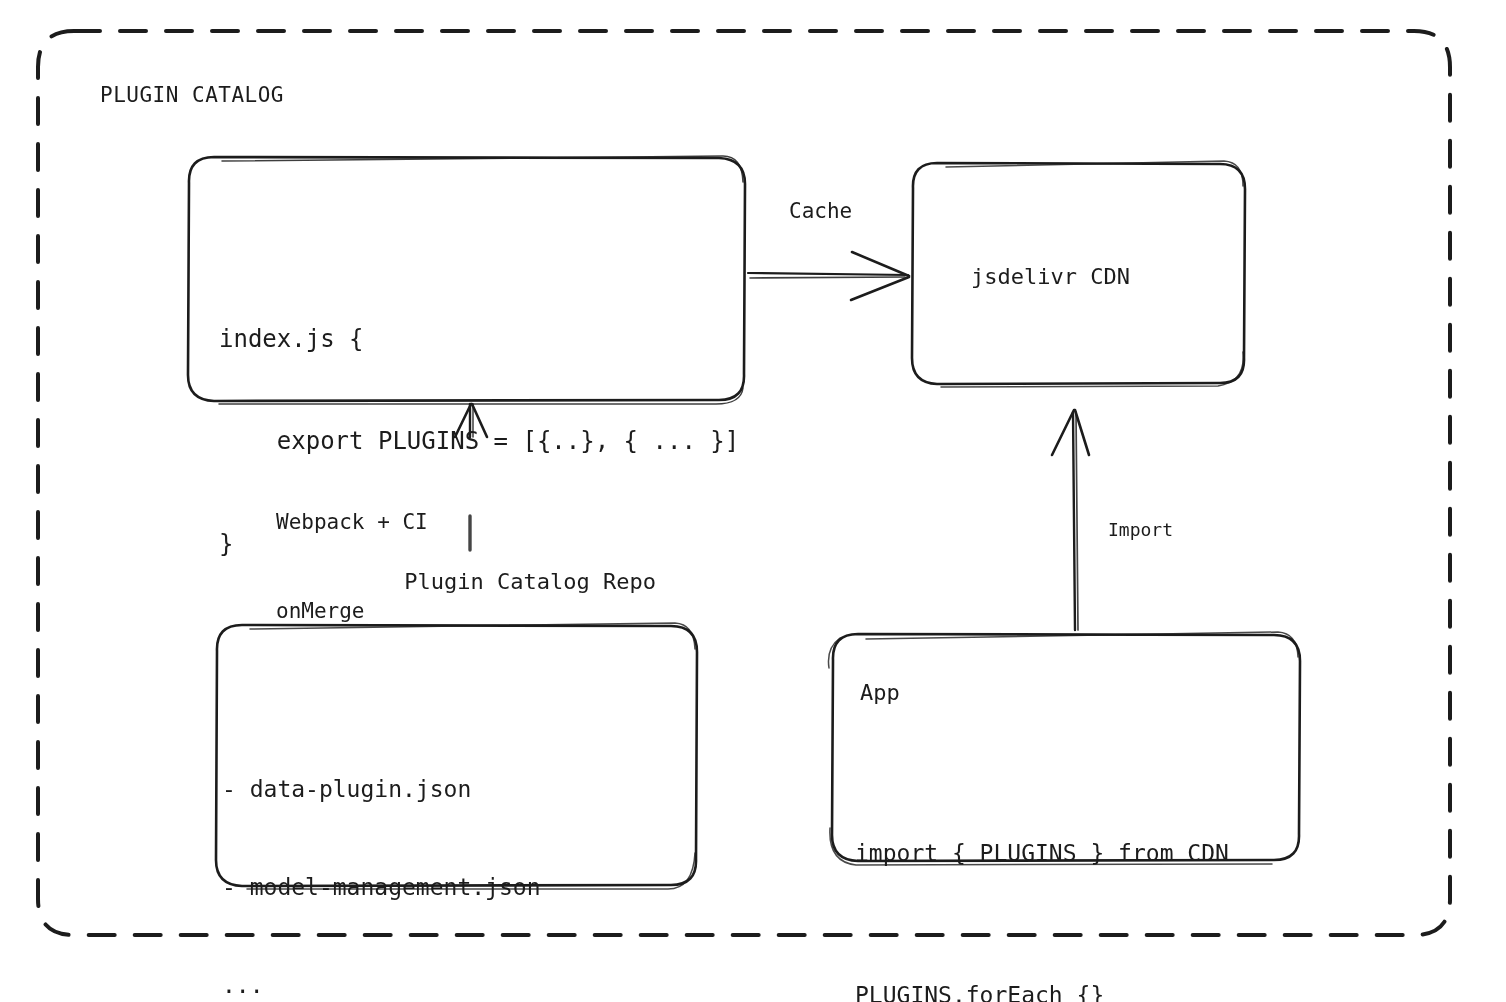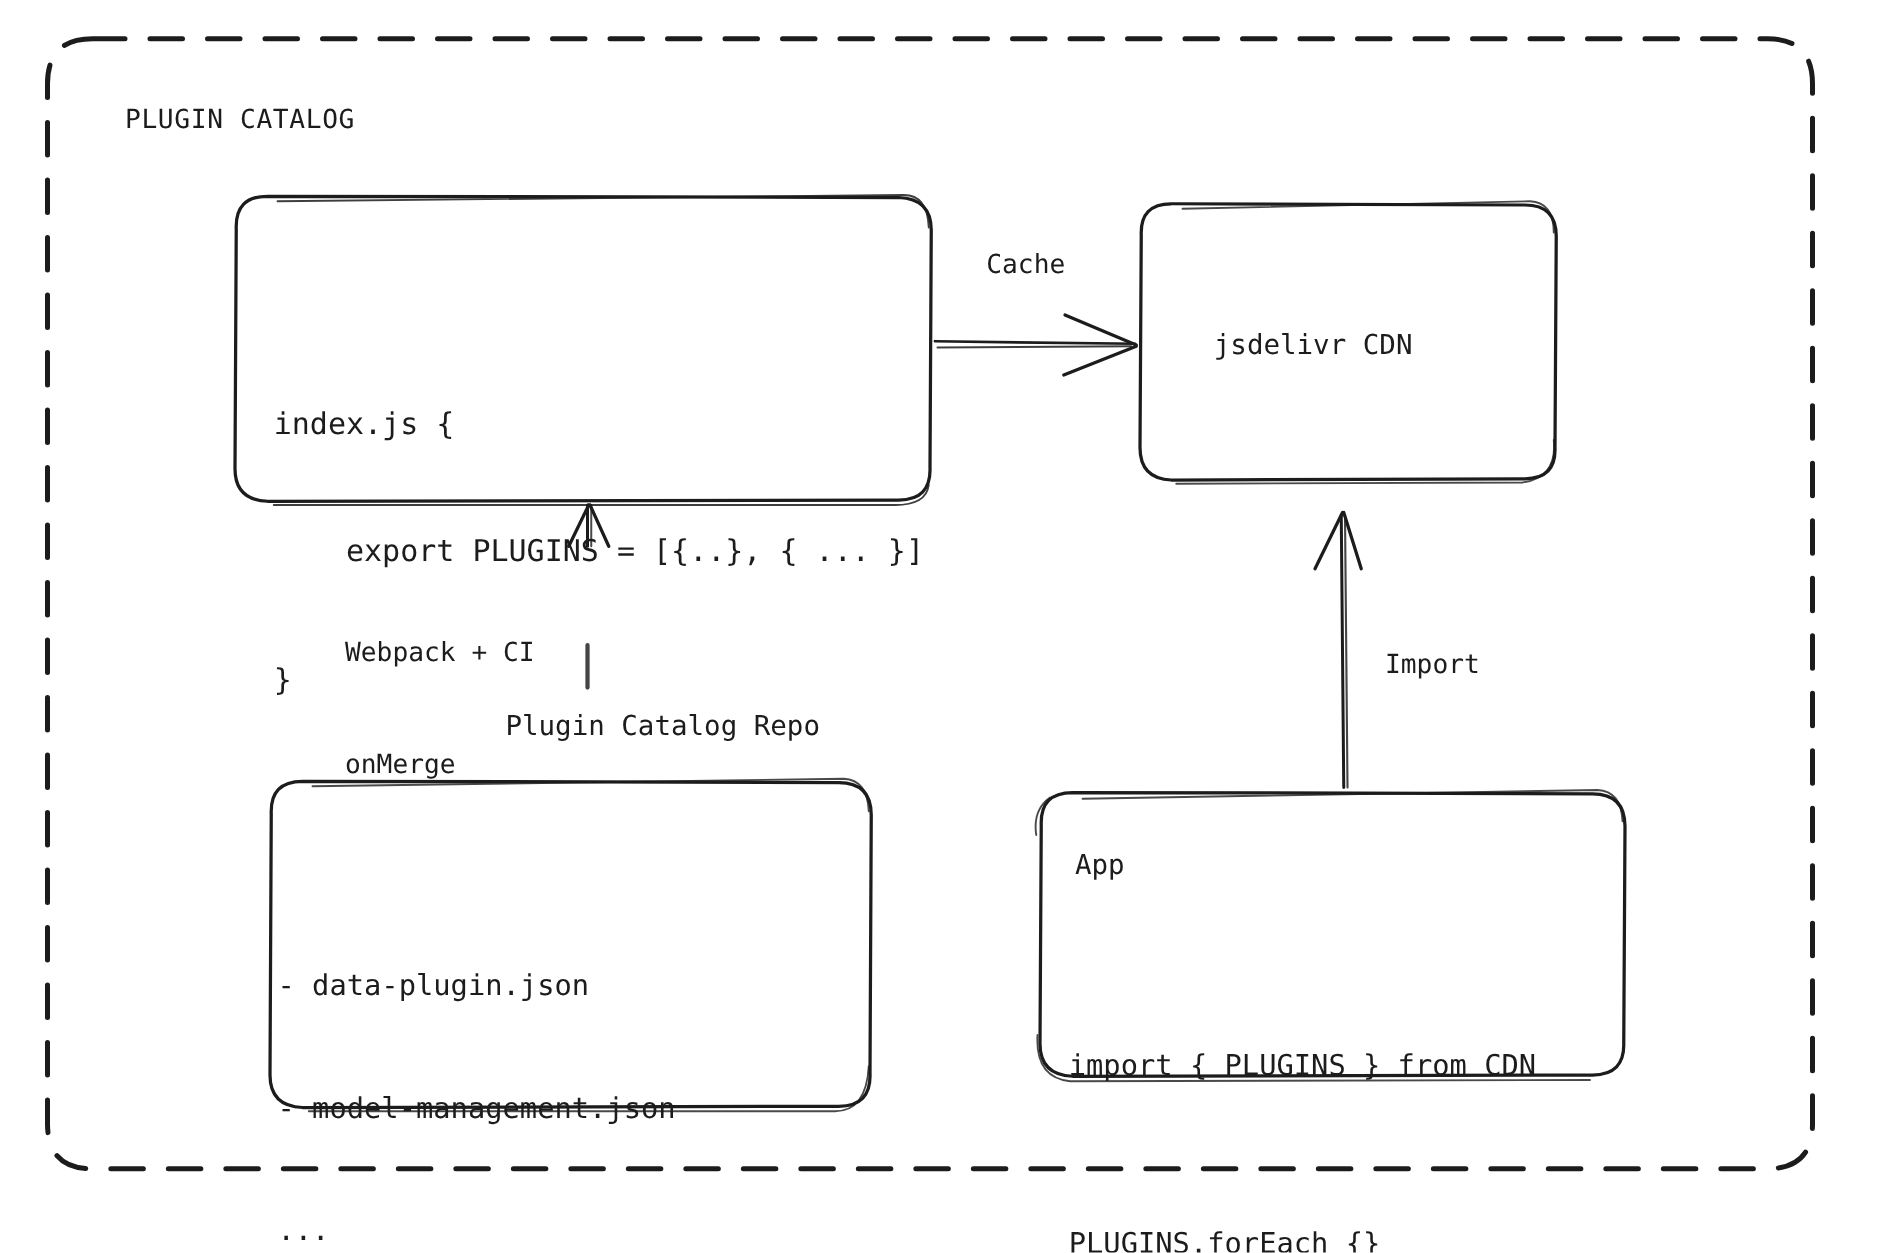--- a/index.html
+++ b/index.html
@@ -64,21 +64,21 @@
     font-size: 22px;
   }
   #cache-label {
     left: 789px;
     top: 198px;
     font-size: 21px;
   }
   #import-label {
     left: 1108px;
     top: 518px;
-    font-size: 21px;
+    font-size: 18px;
   }
   #merge-label {
     left: 276px;
     top: 448px;
     width: 390px;
     text-align: left;
     font-size: 21px;
     line-height: 1.42;
   }
   #repo-title {

